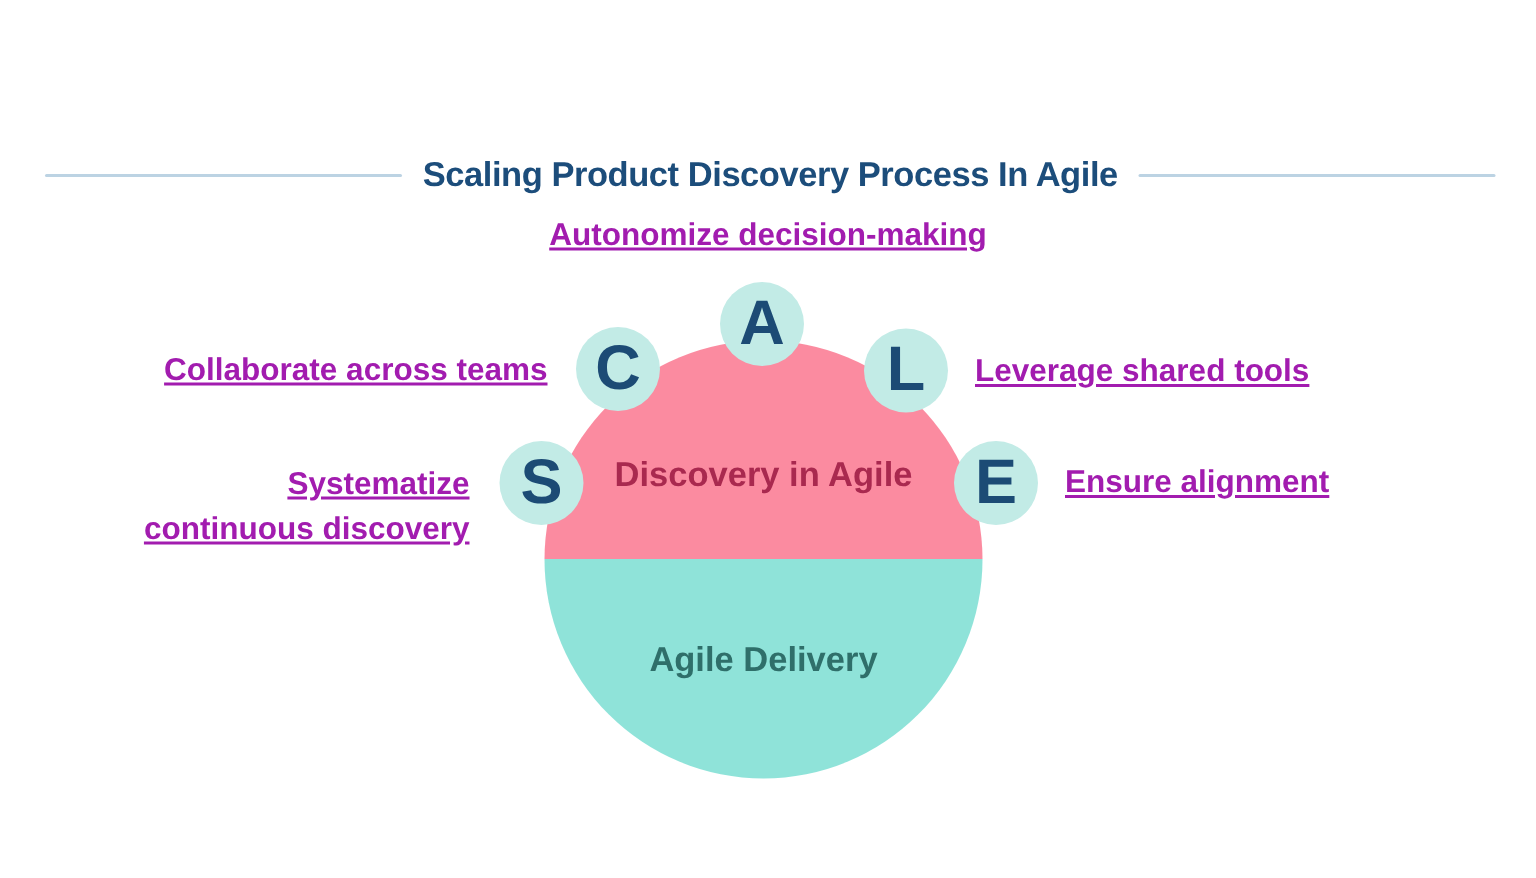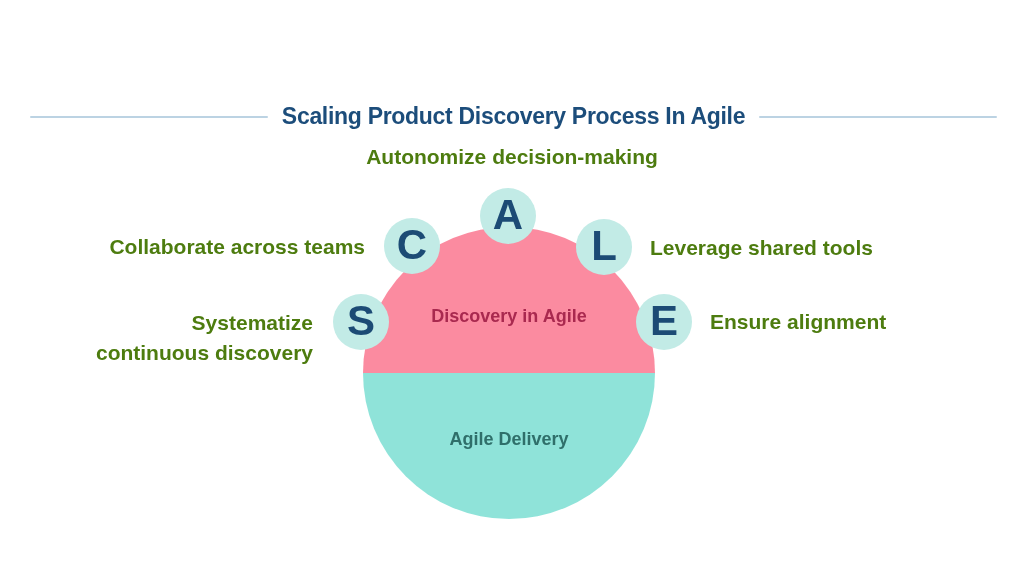--- a/index.html
+++ b/index.html
@@ -50,21 +50,21 @@
     width: 292px;
     height: 292px;
     border-radius: 50%;
     background: linear-gradient(to bottom, #FB8BA0 0%, #FB8BA0 50%, #8FE3D9 50%, #8FE3D9 100%);
   }
   .circle-label {
     position: absolute;
     left: 0;
     right: 0;
     text-align: center;
-    font-size: 18px;
+    font-size: 23px;
     font-weight: 700;
     line-height: 30px;
   }
   .circle-label.discovery { top: 74px;  color: #A9294F; }
   .circle-label.delivery  { top: 185px; color: #2F6F6A; margin-top: 12px; }
 
   .badge {
     position: absolute;
     width: 56px;
     height: 56px;
@@ -84,23 +84,24 @@
   .badge-s { left: 333px; top: 294px; }
   .badge-c { left: 384px; top: 218px; }
   .badge-a { left: 480px; top: 188px; }
   .badge-l { left: 576px; top: 219px; }
   .badge-e { left: 636px; top: 294px; }
 
   .side-label {
     position: absolute;
     font-size: 21px;
     font-weight: 600;
-    color: #4d7c0f;
+    color: #a21caf;
     line-height: 30px;
     white-space: pre-line;
+    text-decoration: underline;
   }
   .label-a { left: 0; right: 0; top: 142px; text-align: center; }
   .label-c { right: 659px; top: 232px; text-align: left; }
   .label-l { left: 650px;  top: 233px; text-align: left; }
   .label-s { right: 711px; top: 308px; text-align: right; }
   .label-e { left: 710px;  top: 307px; text-align: left; }
 </style>
 </head>
 <body>
 

